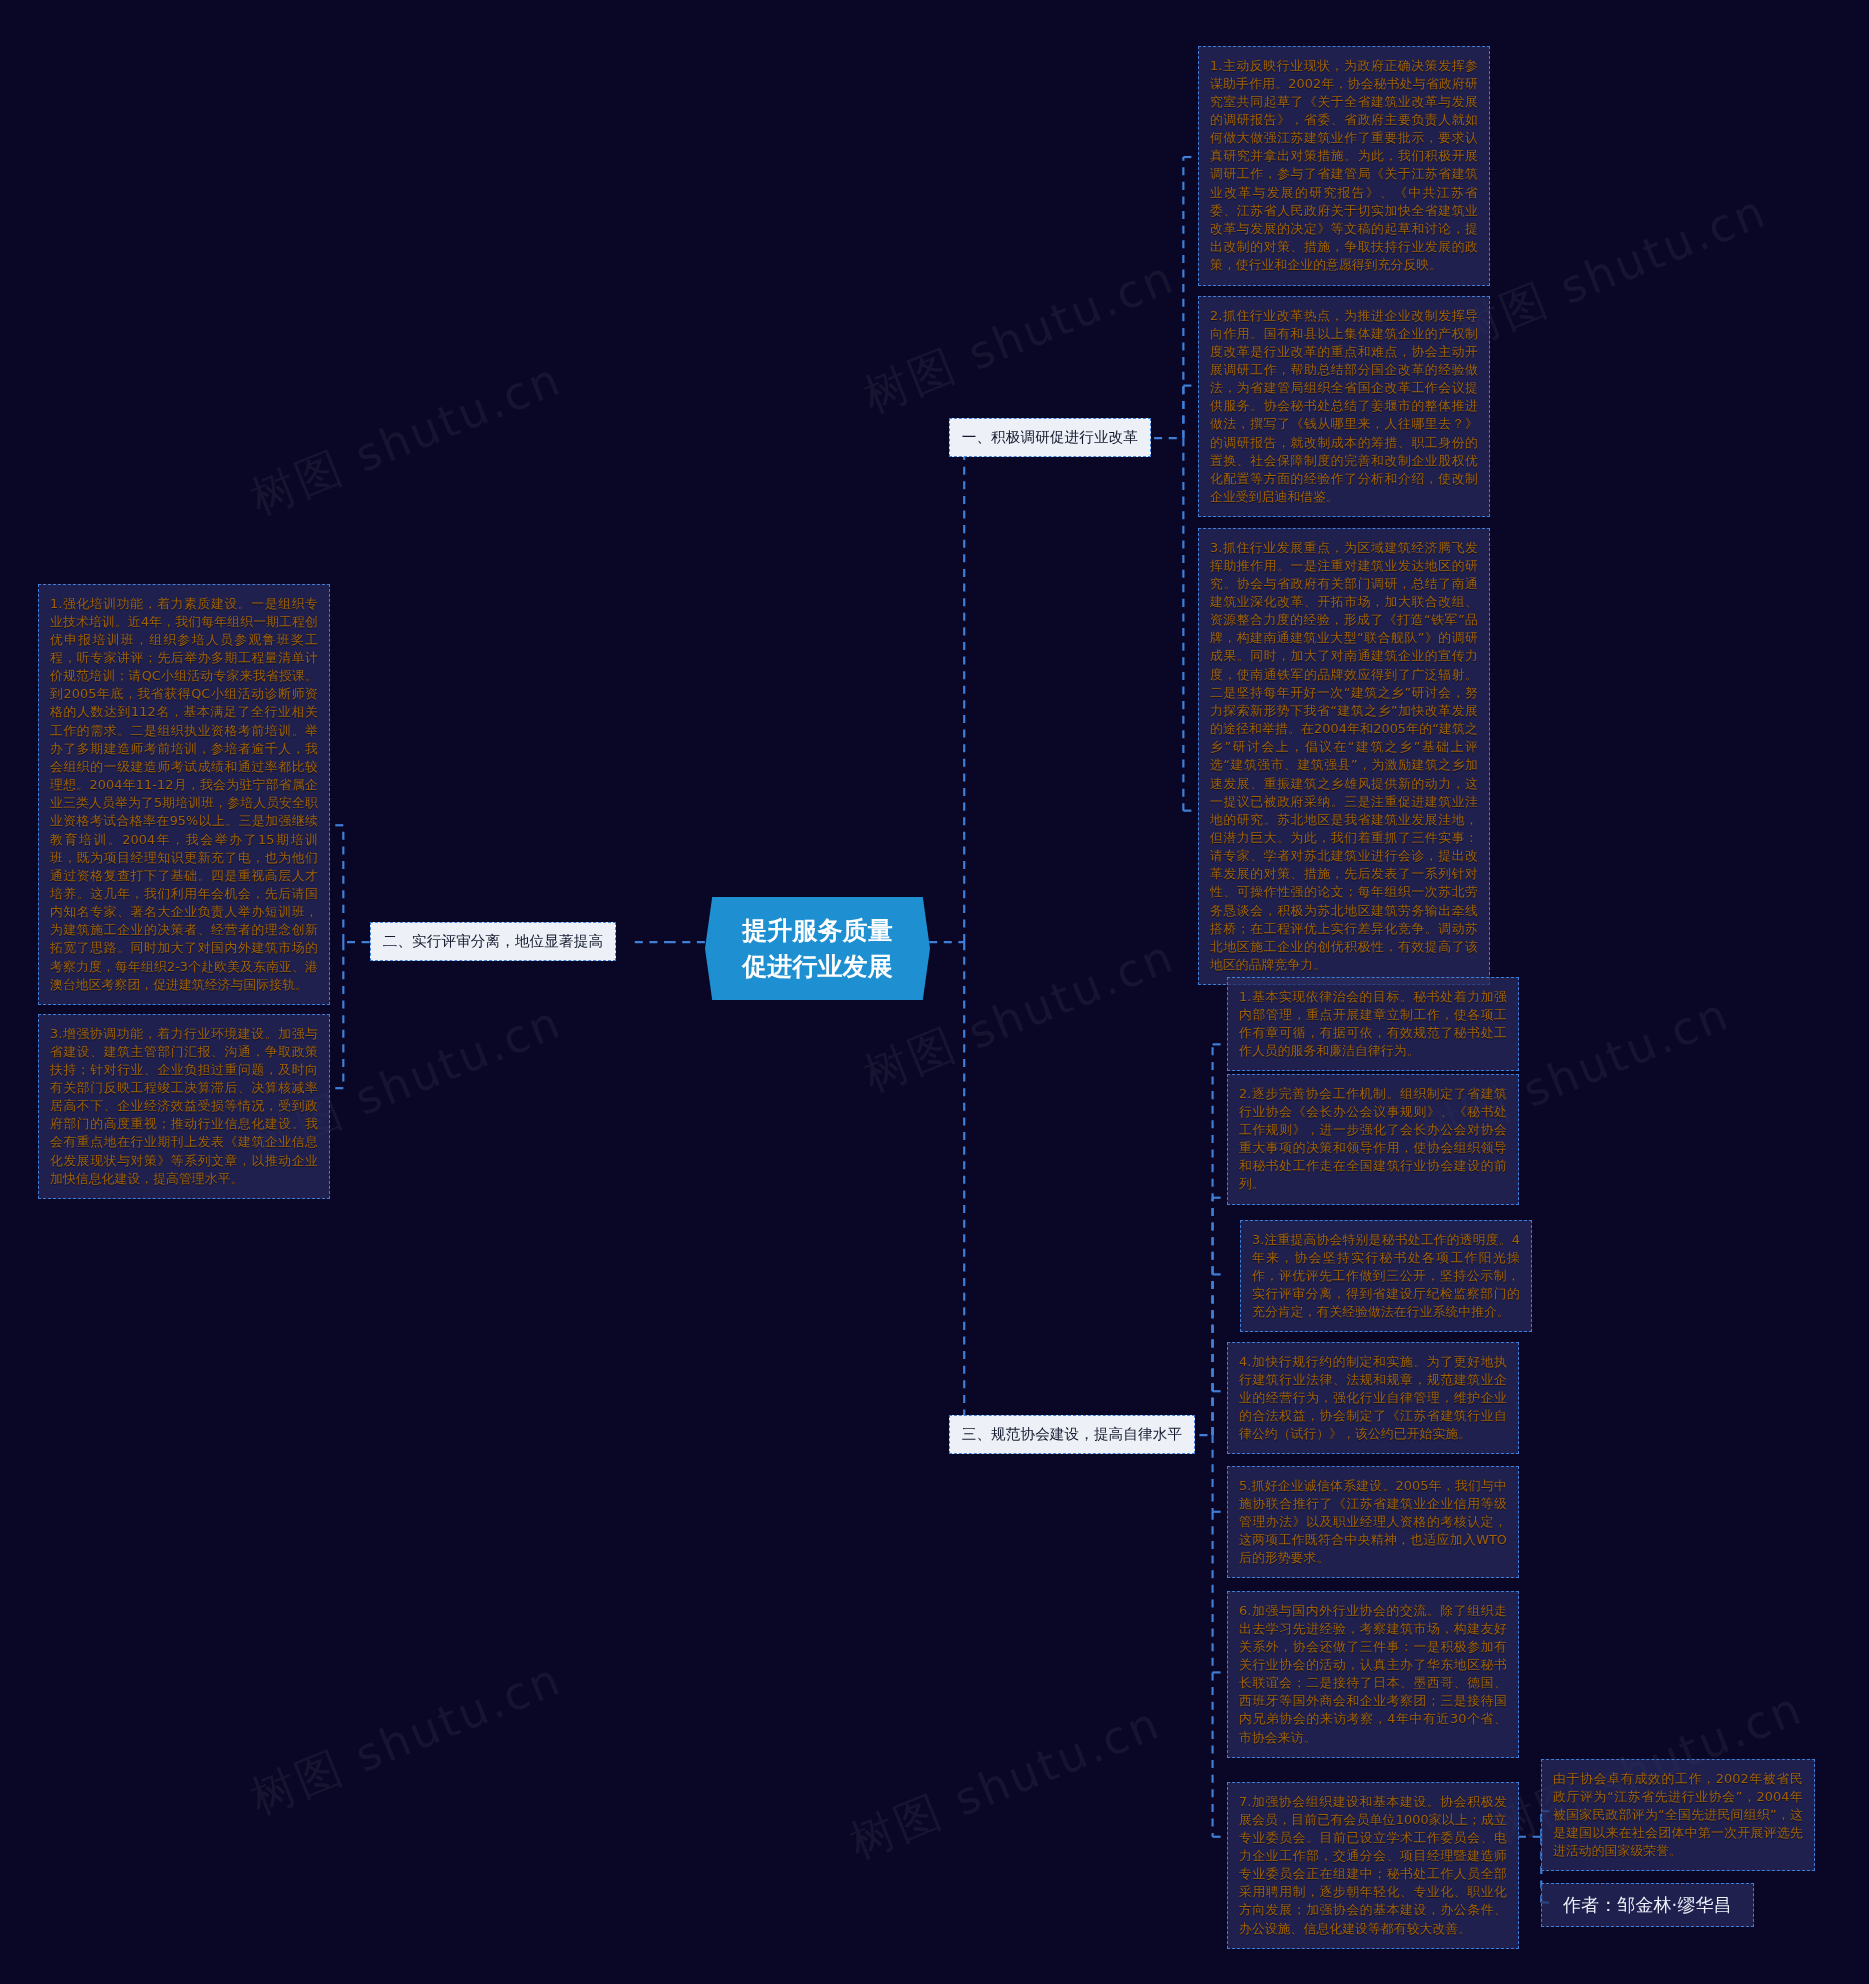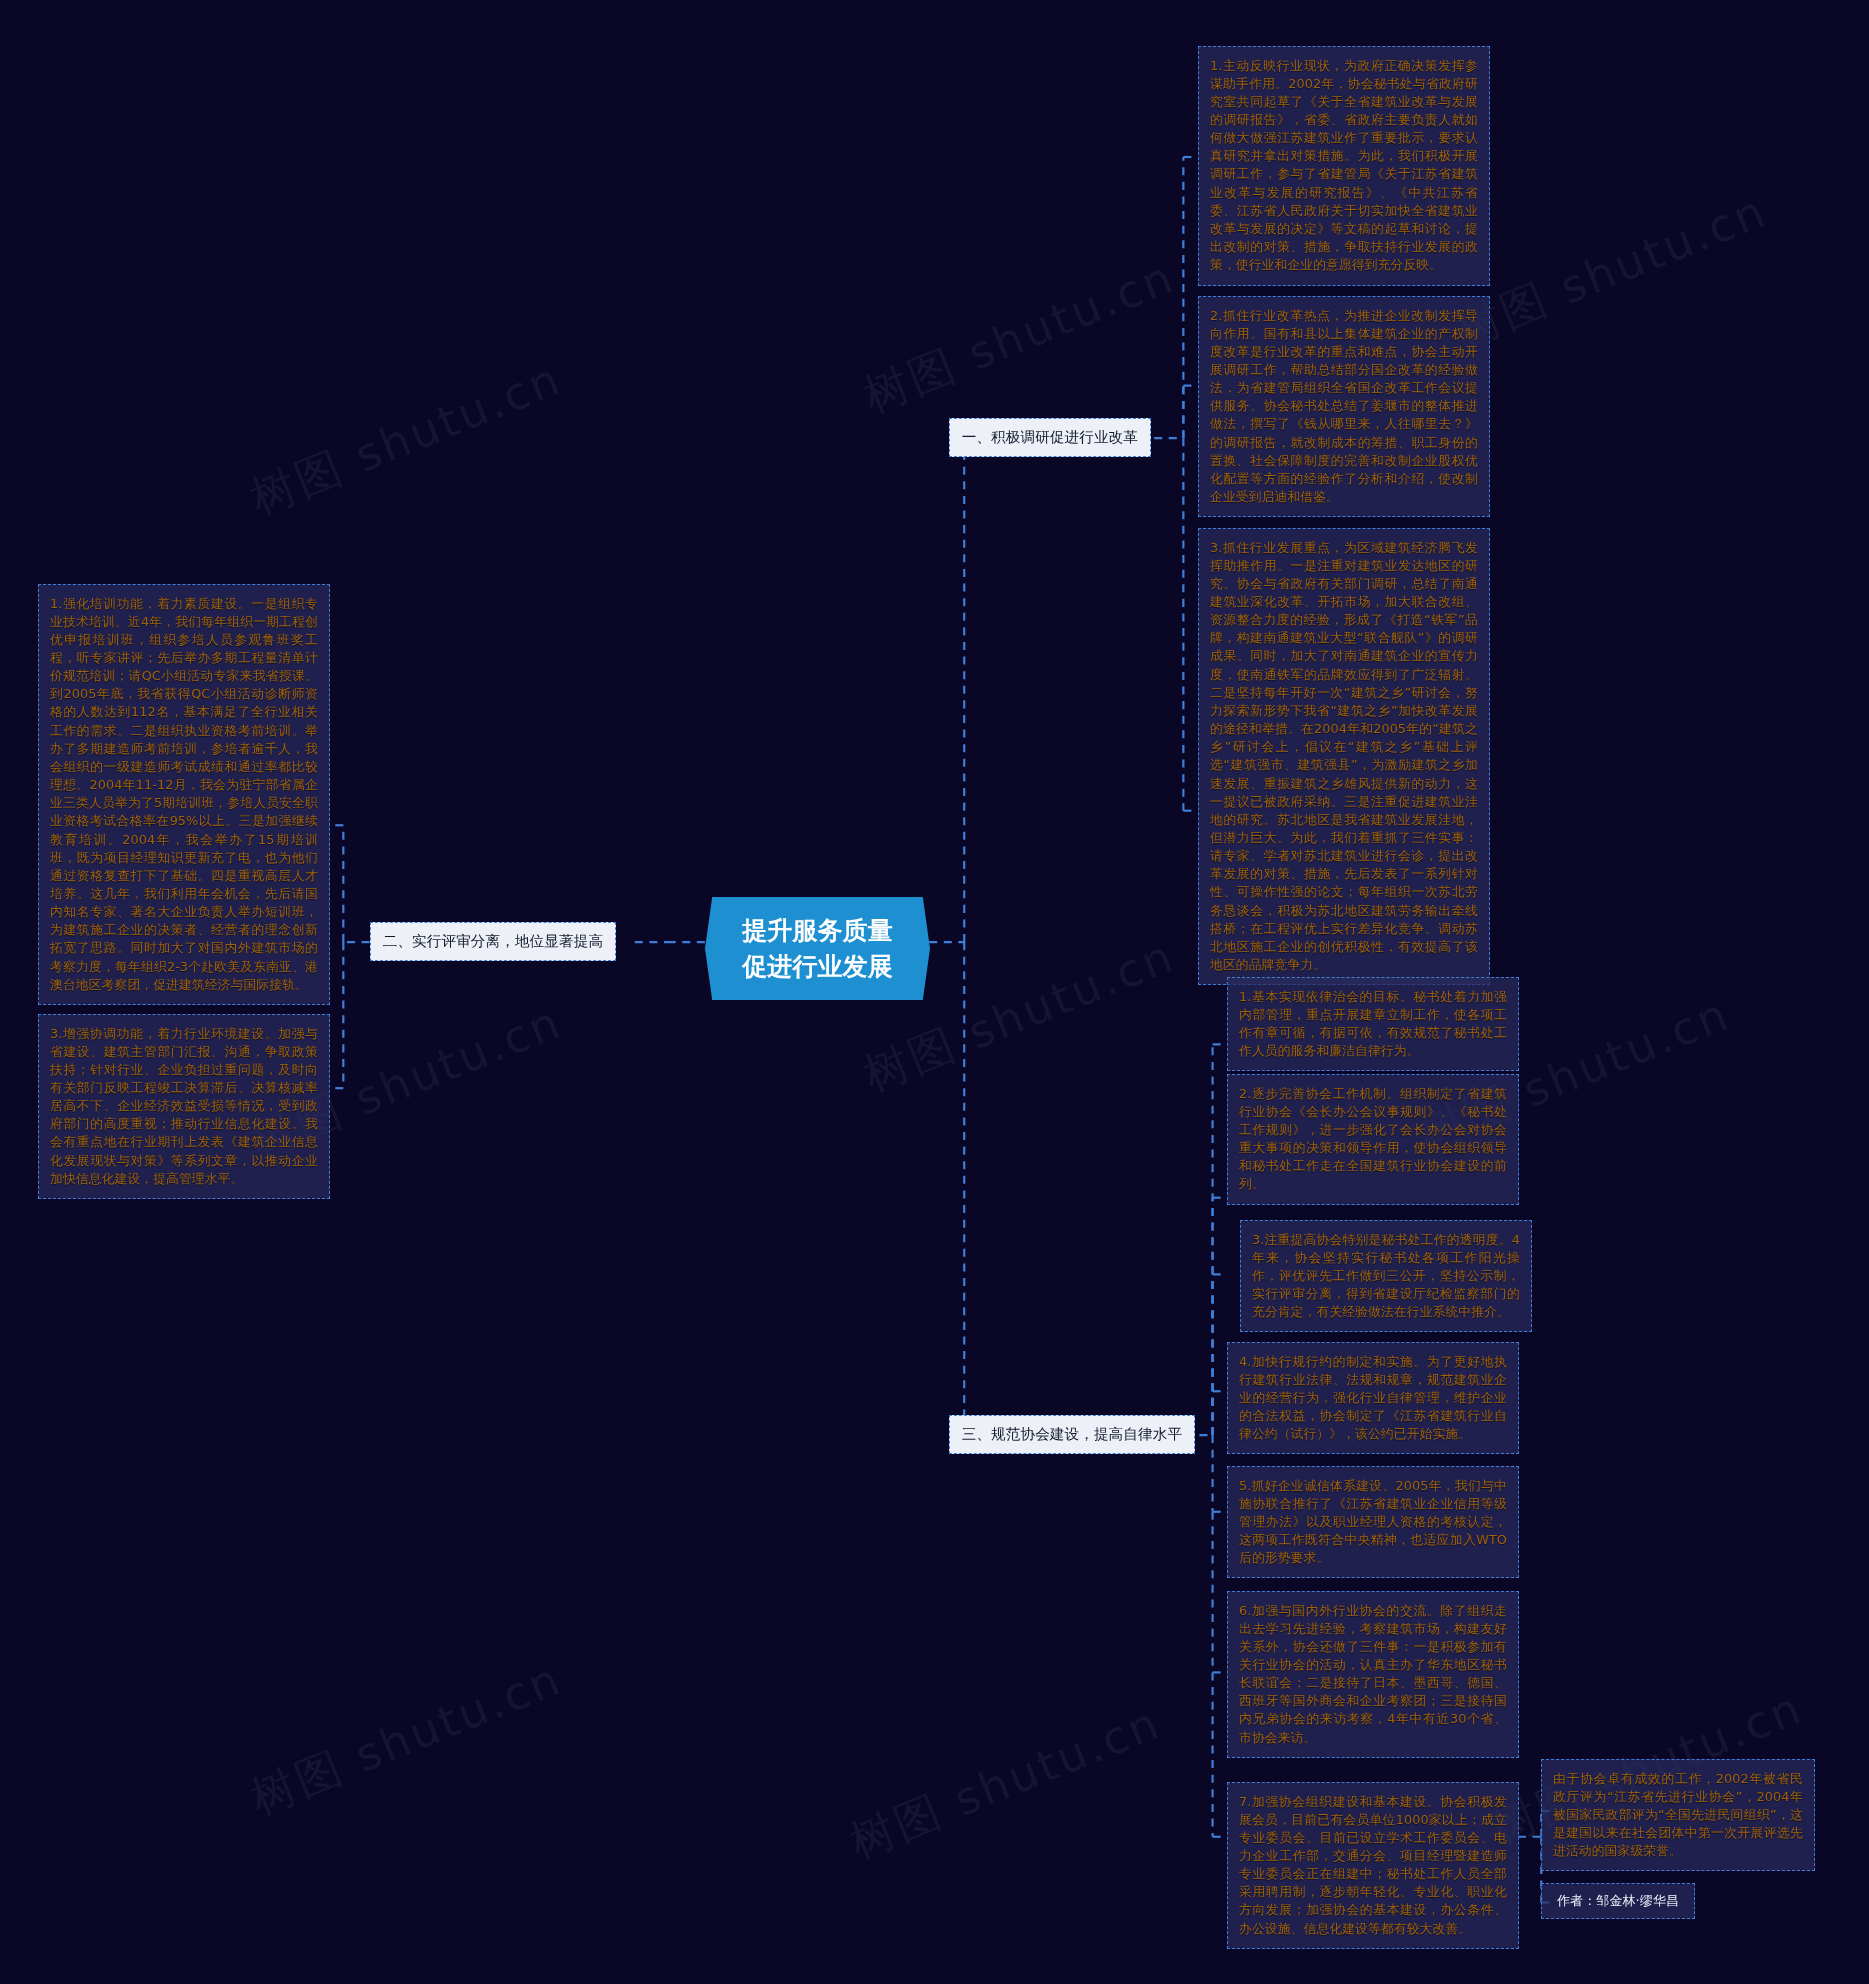--- a/index.html
+++ b/index.html
@@ -72,22 +72,22 @@
     font-weight: 600;
     text-align: center;
     padding: 16px 25px;
     line-height: 1.42;
     clip-path: polygon(3.2% 0, 96.8% 0, 100% 50%, 96.8% 100%, 3.2% 100%, 0 50%);
   }
 
   .credit {
     background: rgba(40,43,94,0.72);
     border: 1.5px dashed #3f7fd8;
-    padding: 8px 15px;
-    font-size: 13px;
+    padding: 8px 21px;
+    font-size: 18px;
     color: #eef1fa;
     white-space: nowrap;
   }
 </style>
 </head>
 <body>
 
 <div id="canvas">
 
   <div class="wm" style="left:241px; top:409px; transform:rotate(-22deg);">树图 shutu.cn</div>

